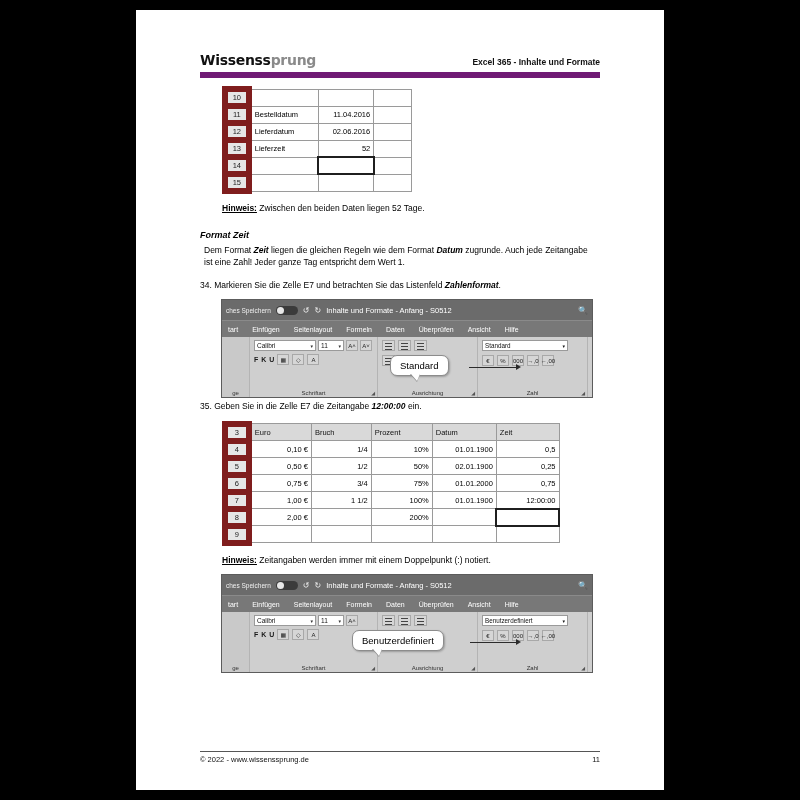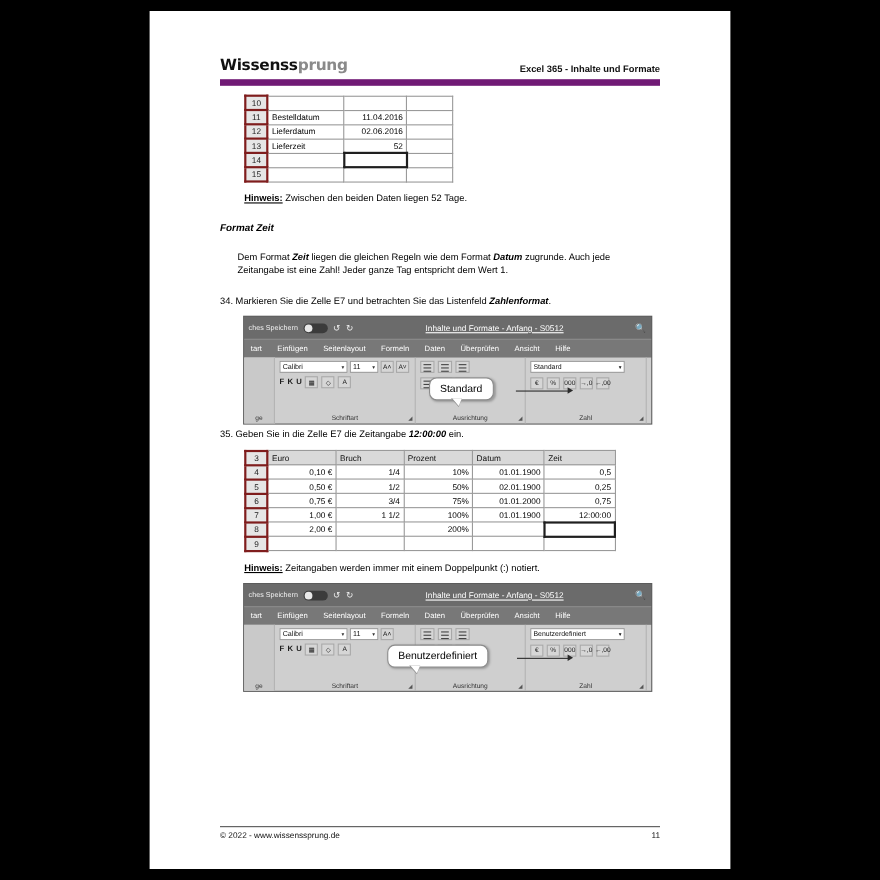--- a/index.html
+++ b/index.html
@@ -67,21 +67,21 @@
   .bi { font-weight: bold; font-style: italic; }
   h3.sec {
     font-size: 9px;
     font-weight: bold;
     font-style: italic;
     margin: 16px 0 5px 0;
     color: #000;
   }
   p.para {
     font-size: 8.5px;
-    margin: 16px;
+    margin: 4px;
     line-height: 1.38;
     color: #000;
   }
   
   .sheet {
     border-collapse: collapse;
     margin: 8px 0 0 22px;
     font-size: 7.5px;
     color: #000;
     background: #fff;
@@ -91,21 +91,21 @@
     border: 1px solid #9a9a9a;
     height: 11px;
     padding: 0 3px;
     white-space: nowrap;
   }
   .sheet td.rowhdr {
     background: #e6e6e6;
     text-align: center;
     width: 14px;
     color: #222;
-    border: 2px solid #7f1d1d;
+    border: 6px solid #7f1d1d;
   }
   .sheet td.colhdr {
     background: #d9d9d9;
     text-align: left;
     font-weight: normal;
     color: #111;
   }
   .sheet td.r { text-align: right; }
   .sheet td.sel { border: 2px solid #1f1f1f; }
   .sheet1 { width: 190px; }
@@ -149,25 +149,23 @@
     content: "";
     position: absolute;
     left: 1px; top: 1px;
     width: 7px; height: 7px;
     border-radius: 50%;
     background: #e8e8e8;
   }
   .rb-title .undo { font-size: 8px; color: #ededed; }
   .rb-title .doc {
     flex: 1;
-    text-align: center;
     font-size: 7.5px;
     color: #ffffff;
     white-space: nowrap;
-    text-decoration: underline;
   }
   .rb-title .srch { font-size: 8px; color: #eaeaea; }
   .rb-tabs {
     height: 16px;
     background: #787878;
     display: flex;
     align-items: center;
     gap: 14px;
     padding: 0 6px;
     font-size: 7px;

